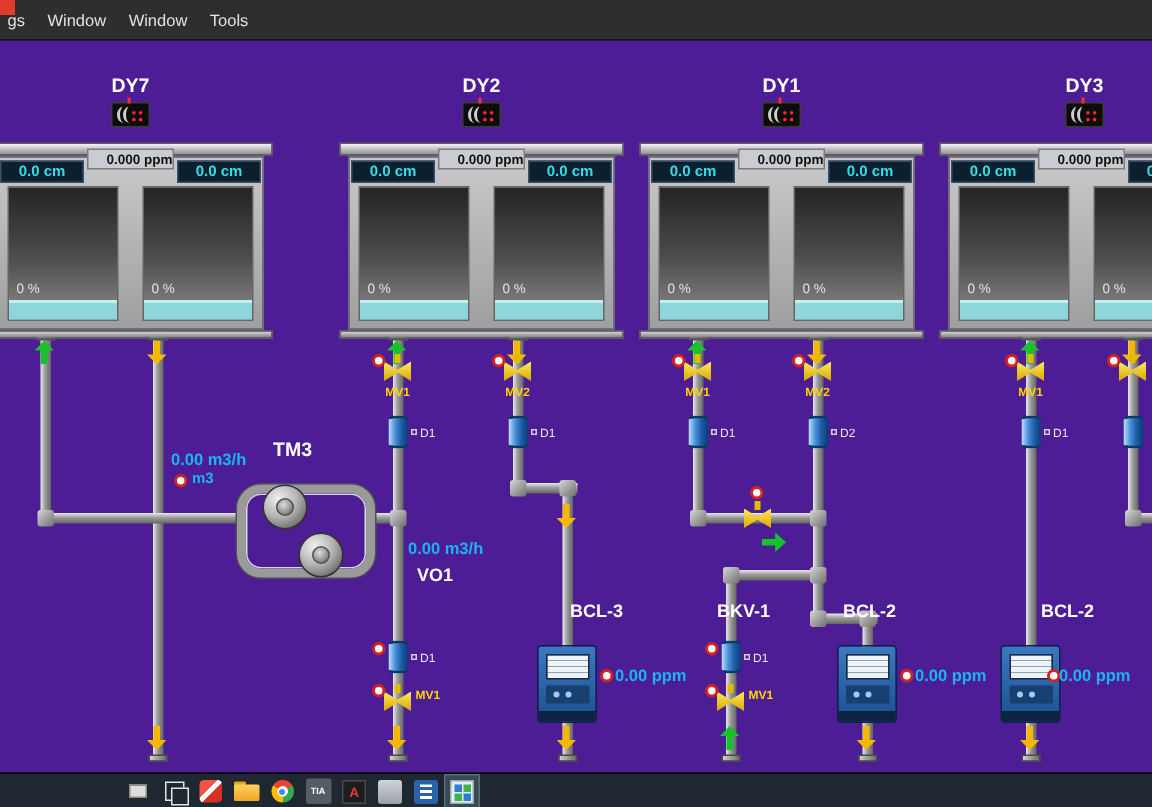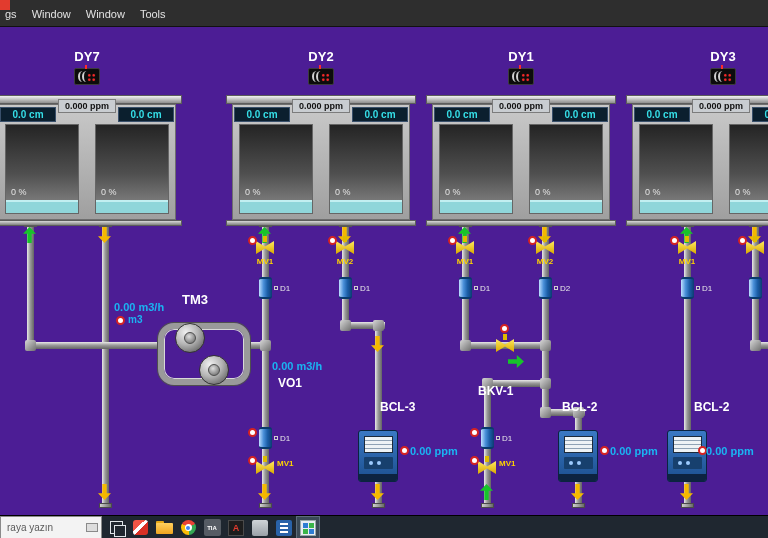--- a/index.html
+++ b/index.html
@@ -11,21 +11,21 @@
   .menubar .items { position:absolute; left:5px; top:0; height:27px; display:flex; gap:15px; align-items:center; color:#e2e2e2; font-size:11px; }
   .menubar .items span { cursor:default; }
   .app-corner { position:absolute; left:0; top:0; width:10px; height:10px; background:#e23b2e; }
 
   
   .tank { position:absolute; top:95px; width:178px; height:131px; z-index:5; }
   .tank-lid { position:absolute; left:-6px; right:-6px; top:0; height:9px; background:linear-gradient(180deg,#f2f2f2,#8e8e8e); border:1px solid #5c5c5c; }
   .tank-body { position:absolute; left:0; right:0; top:9px; height:116px; background:linear-gradient(180deg,#c9c9c9,#9f9f9f); border:1px solid #6e6e6e; }
   .tank-base { position:absolute; left:-6px; right:-6px; top:125px; height:6px; background:linear-gradient(180deg,#d8d8d8,#808080); border:1px solid #5c5c5c; }
   .disp { position:absolute; height:15px; line-height:13px; text-align:center; font-weight:bold; }
-  .disp-ppm { top:4px; left:50%; transform:translateX(-50%); width:58px; height:14px; background:#c9cdd1; color:#111; font-size:9px; line-height:13px; border:1px solid #7c7c7c; }
+  .disp-ppm { top:4px; left:50%; transform:translateX(-50%); width:58px; height:14px; background:#c9cdd1; color:#111; font-size:9px; line-height:13px; border:1px solid #7c7c7c;text-align:right; }
   .disp-cm { top:12px; width:56px; background:#0b1f2e; color:#35dfe8; font-size:10px; border:1px solid #39506b; }
   .disp-cm.l { left:2px; } .disp-cm.r { right:2px; }
   .tank-win { position:absolute; top:29px; width:74px; height:90px; background:linear-gradient(180deg,#242424 0%,#4f4f4f 55%,#8b8b8b 100%); border:1px solid #666; }
   .tank-win.l { left:7px; } .tank-win.r { right:7px; }
   .pct { position:absolute; left:5px; bottom:16px; color:#e4e4e4; font-size:9px; }
   .liquid { position:absolute; left:0; right:0; bottom:0; height:13px; background:#8fd6da; border-top:2px solid #c2eff1; }
   .unit-label { position:absolute; width:60px; text-align:center; color:#fff; font-size:13px; font-weight:bold; z-index:6; }
 
   
   .detector { position:absolute; top:68px; width:26px; height:17px; background:#0c0c0c; border:1px solid #3c3c3c; border-radius:2px; z-index:6; }
@@ -368,21 +368,21 @@
   <div class="pump-loop" style="left:158px;top:323px"></div>
   <div class="pump" style="left:175px;top:323px"></div>
   <div class="pump" style="left:199px;top:355px"></div>
   <div class="station-label" style="left:182px;top:292px;font-size:13px">TM3</div>
   <div class="azure" style="left:114px;top:301px">0.00 m3/h</div>
   <div class="azure small" style="left:128px;top:314px">m3</div>
   <div class="azure" style="left:272px;top:360px">0.00 m3/h</div>
 
   <div class="station-label" style="left:278px;top:376px">VO1</div>
   <div class="station-label" style="left:380px;top:400px">BCL-3</div>
-  <div class="station-label" style="left:478px;top:384px">BKV-1</div>
+  <div class="station-label" style="left:478px;top:400px">BKV-1</div>
   <div class="station-label" style="left:562px;top:400px">BCL-2</div>
   <div class="station-label" style="left:694px;top:400px">BCL-2</div>
 
   <div class="analyzer" style="left:358px;top:430px">
     <div class="screen"></div>
     <div class="panel">
         <span class="btn b1"></span>
         <span class="btn b2"></span>
       </div>
     <div class="base"></div>
@@ -402,21 +402,20 @@
         <span class="btn b2"></span>
       </div>
     <div class="base"></div>
   </div>
 
   <div class="azure" style="left:410px;top:445px">0.00 ppm</div>
   <div class="azure" style="left:610px;top:445px">0.00 ppm</div>
   <div class="azure" style="left:706px;top:445px">0.00 ppm</div>
 
   <div class="taskbar">
-    <input class="search" type="text" placeholder="raya yazın" style="">
     <div class="kbd-icon"></div>
     <div class="taskview"></div>
     <div class="slot" style="left:128px">
         <span class="ic-red"></span>
       </div>
     <div class="slot" style="left:152px">
         <span class="ic-folder">
           <span class="tab"></span>
           <span class="bod"></span>
         </span>

